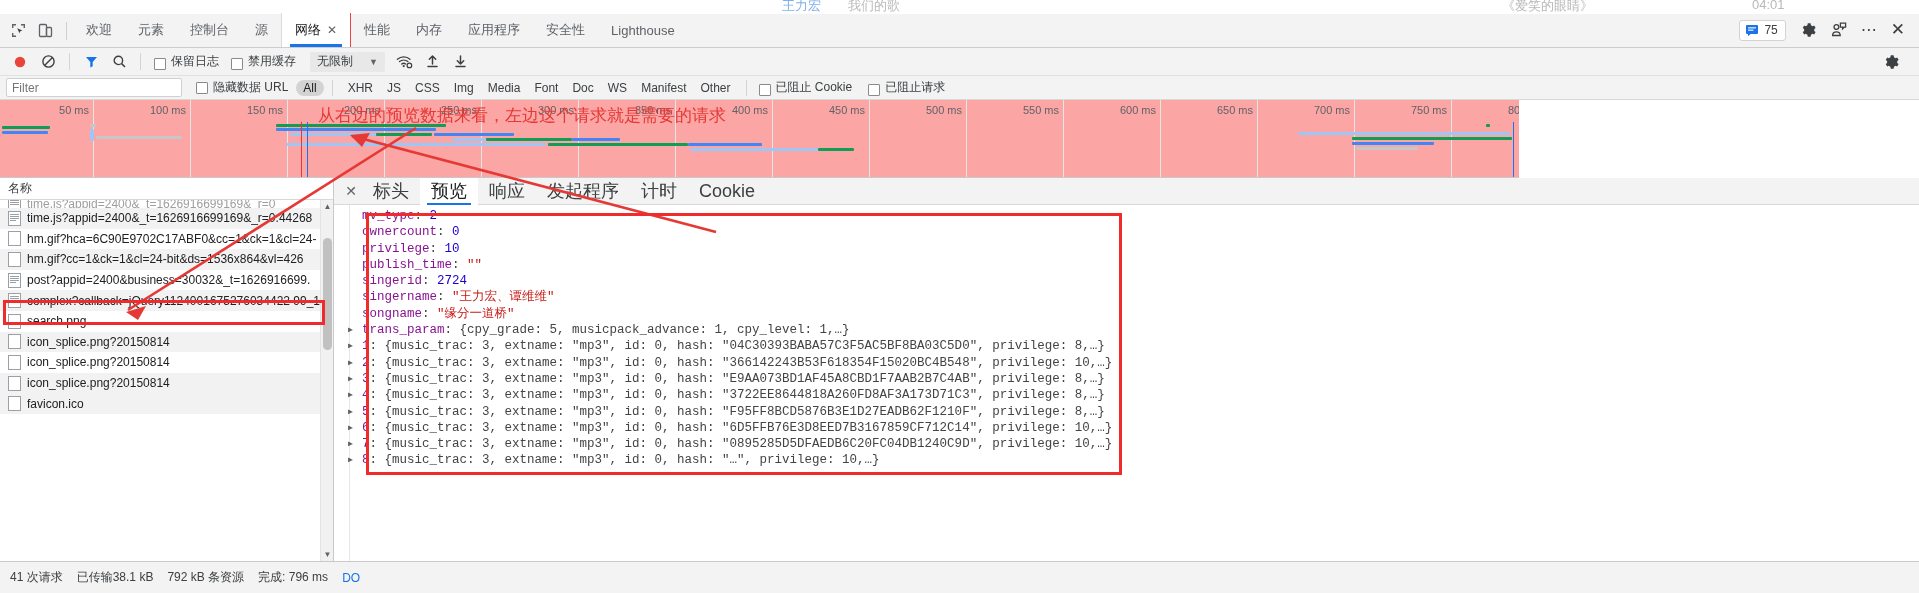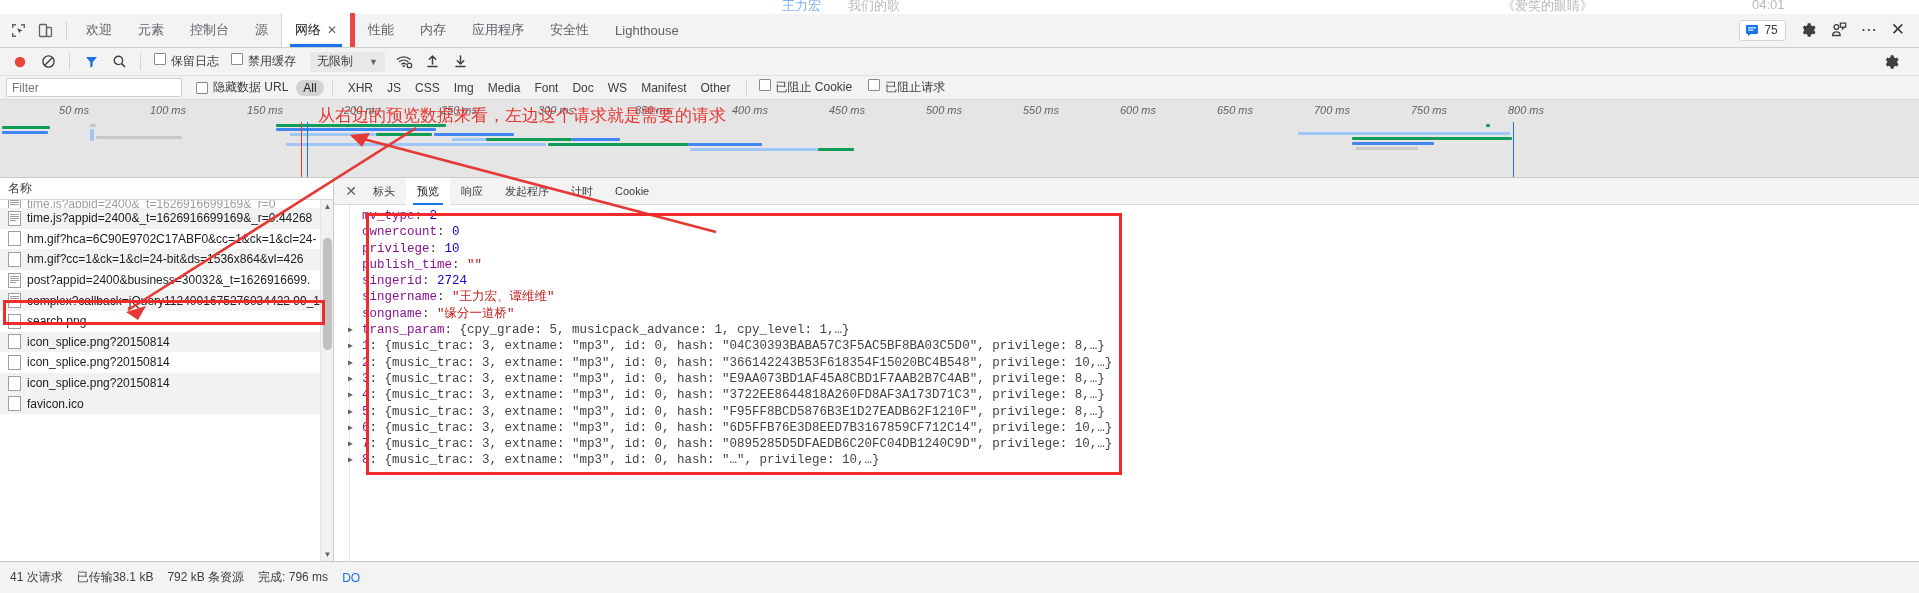--- a/index.html
+++ b/index.html
@@ -33,21 +33,21 @@
   .ico-inspect svg, .ico-device svg { display:block; }
   .tb-sep { width:1px; height:18px; background:#d0d0d0; margin:0 6px; align-self:center; }
   .tabs { display:flex; align-items:flex-end; height:34px; }
   .tab {
     height:34px; display:flex; align-items:center; padding:0 13px;
     font-size:13px; color:#5f6368; white-space:nowrap; cursor:pointer;
     background:transparent; position:relative;
   }
   .tab.active {
     background:#ffffff; color:#202124;
-    border-left:1px solid #dadada; border-right:5px solid #ef4444;
+    border-left:1px solid #dadada; border-right:1px solid #ef4444;
   }
   .tab.active::after {
     content:""; position:absolute; left:8px; right:8px; bottom:0; height:3px; background:#1a73e8;
   }
   .tab .tab-x { margin-left:6px; font-size:12px; color:#5f6368; }
   .tb-right { margin-left:auto; display:flex; align-items:center; height:34px; padding-right:14px; gap:13px;justify-content:flex-end; }
   .issues-chip {
     display:flex; align-items:center; gap:5px;
     border:1px solid #d3d3d3; border-radius:3px; background:#fff;
     padding:2px 7px 2px 5px; height:21px; cursor:pointer;
@@ -58,21 +58,21 @@
   .closex { font-size:17px; color:#3c4043; cursor:pointer; line-height:14px; }
 
   
   .nettoolbar {
     position:absolute; left:0; top:48px; width:1919px; height:28px;
     background:#f3f3f3; border-bottom:1px solid #e0e0e0;
     display:flex; align-items:center; padding:0 8px; gap:4px;
   }
   .tbtn { width:24px; height:24px; display:flex; align-items:center; justify-content:center; cursor:pointer; border-radius:2px; }
   .vsep { width:1px; height:17px; background:#d4d4d4; margin:0 5px; }
-  .cbwrap { display:flex; align-items:flex-start; gap:5px; cursor:pointer; padding:0 4px; }
+  .cbwrap { display:flex; align-items:flex-end; gap:5px; cursor:pointer; padding:0 4px; }
   .cb { width:12px; height:12px; border:1px solid #8a8a8a; background:#fff; border-radius:1px; }
   .cblabel { font-size:12px; color:#3c4043; white-space:nowrap; }
   .throttle {
     display:flex; align-items:center; gap:16px; background:#e8e8e8;
     border-radius:2px; height:20px; padding:0 7px; cursor:pointer; margin-left:6px;
   }
   .throttle .lbl { font-size:12px; color:#3c4043; }
   .caret { font-size:9px; color:#5f6368; }
   .tb-far { margin-left:auto; display:flex; align-items:center; padding-right:8px; }
 
@@ -88,22 +88,22 @@
     color:#9aa0a6; padding:0 5px; outline:none;
     font-family:"Liberation Sans", sans-serif;
   }
   .fsep { width:1px; height:16px; background:#d4d4d4; margin:0 8px; }
   .ftype { font-size:12px; color:#3c4043; padding:1px 7px; cursor:pointer; border-radius:9px; white-space:nowrap; }
   .ftype.sel { background:#d3d3d3; color:#202124; }
   .hidedata { display:flex; align-items:center; gap:5px; cursor:pointer; margin-left:8px; }
 
   
   .overview {
-    position:absolute; left:0; top:100px; width:1919px; height:78px;
-    background:#e5e5e5; border-bottom:1px solid #c9c9c9; overflow:hidden;font-style:italic;
+    position:absolute; left:0; top:100px; width:1519px; height:78px;
+    background:#fca5a5; border-bottom:1px solid #c9c9c9; overflow:hidden;
   }
   .ruler { position:absolute; left:0; top:0; width:1919px; height:22px; }
   .tickline { position:absolute; top:0; width:1px; height:78px; background:#e6e6e6; }
   .ticklabel { position:absolute; top:4px; font-size:11px; color:#5f6368; transform:translateX(-100%); padding-right:4px; white-space:nowrap;}
   .bar { position:absolute; height:3px; border-radius:1px; }
   .bar.blue { background:#4285f4; }
   .bar.green { background:#0f9d58; }
   .bar.ltblue { background:#9ec6f7; }
   .bar.gray { background:#c7c7c7; }
   .vline { position:absolute; width:1px; top:22px; height:56px; }
@@ -144,21 +144,21 @@
   
   .detail {
     position:absolute; left:334px; top:178px; width:1585px; height:383px; background:#fff; overflow:hidden;
   }
   .dtabs {
     height:27px; border-bottom:1px solid #d8d8d8; display:flex; align-items:center;
     background:#f3f3f3; padding-left:6px;
   }
   .dclose { width:22px; text-align:center; font-size:14px; color:#5f6368; cursor:pointer; }
   .dtab {
-    height:27px; display:flex; align-items:center; padding:0 11px; font-size:11px;
+    height:27px; display:flex; align-items:center; padding:0 11px; font-size:18px;
     color:#3c4043; cursor:pointer; position:relative; white-space:nowrap;
   }
   .dtab.active { background:#fff; color:#202124; }
   .dtab.active::after { content:""; position:absolute; left:7px; right:7px; bottom:0; height:2px; background:#1a73e8; }
   .preview {
     position:relative; height:356px; background:#fff; overflow:hidden;
     font-family:"Liberation Mono","DejaVu Sans Mono",monospace; font-size:12.5px;
   }
   .pvline { position:relative; height:16.3px; white-space:nowrap; padding-left:28px; line-height:16.3px; }
   .pvline .tri { position:absolute; font-size:8px; color:#5f6368; cursor:pointer; }

